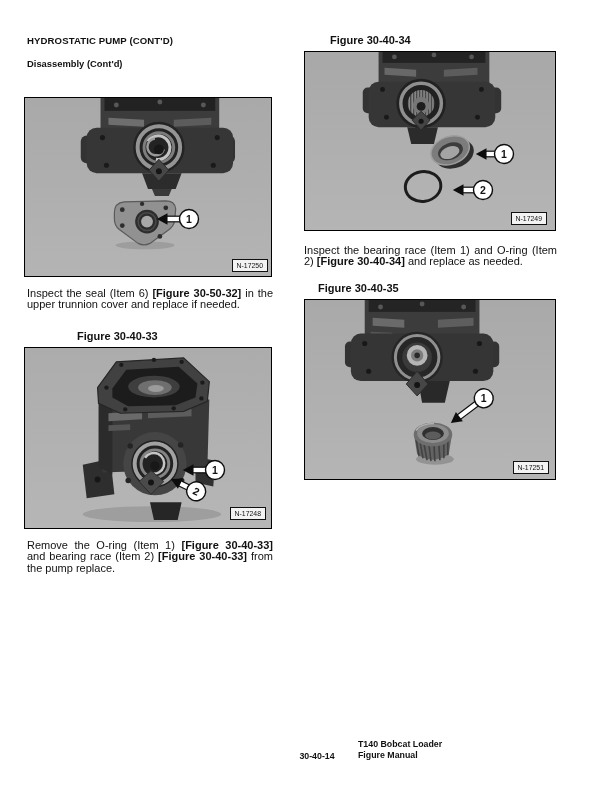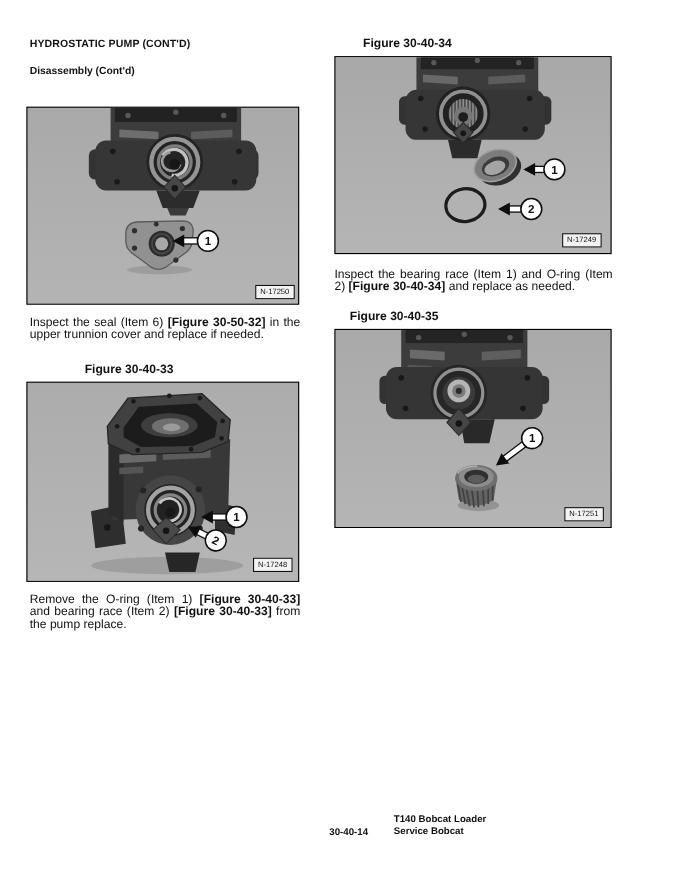--- a/index.html
+++ b/index.html
@@ -323,17 +323,17 @@
           <text x="42" y="13.8" text-anchor="middle">1</text>
         </g>
       </svg>
     </div>
     <div class="photo-id" style="right:6px;bottom:5px;">N-17251</div>
   </div>
 
 
   <div class="abs footer-manual" style="right:54px;top:739px;width:200px;">
     <div>T140 Bobcat Loader</div>
-    <div>Service Bobcat</div>
+    <div>Figure Manual</div>
   </div>
   <div class="abs footer-page" style="left:0;top:751px;width:594px;padding-left:20px;">30-40-14</div>
 
 </div>
 
 </body></html>

